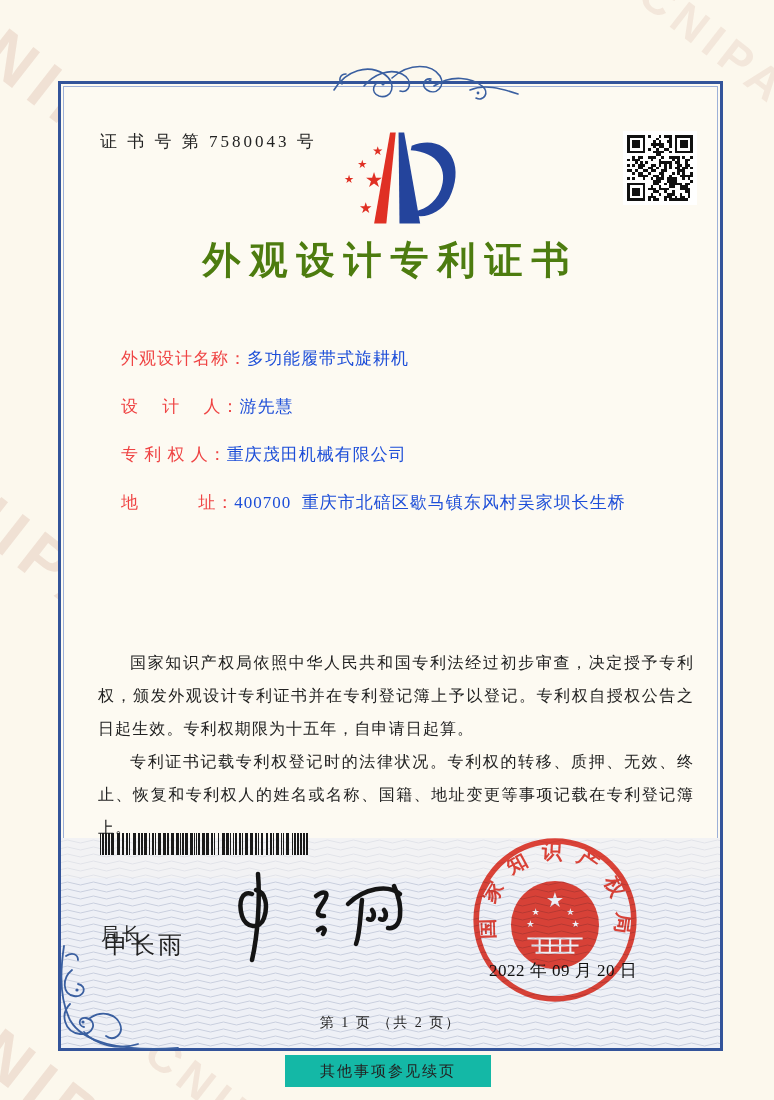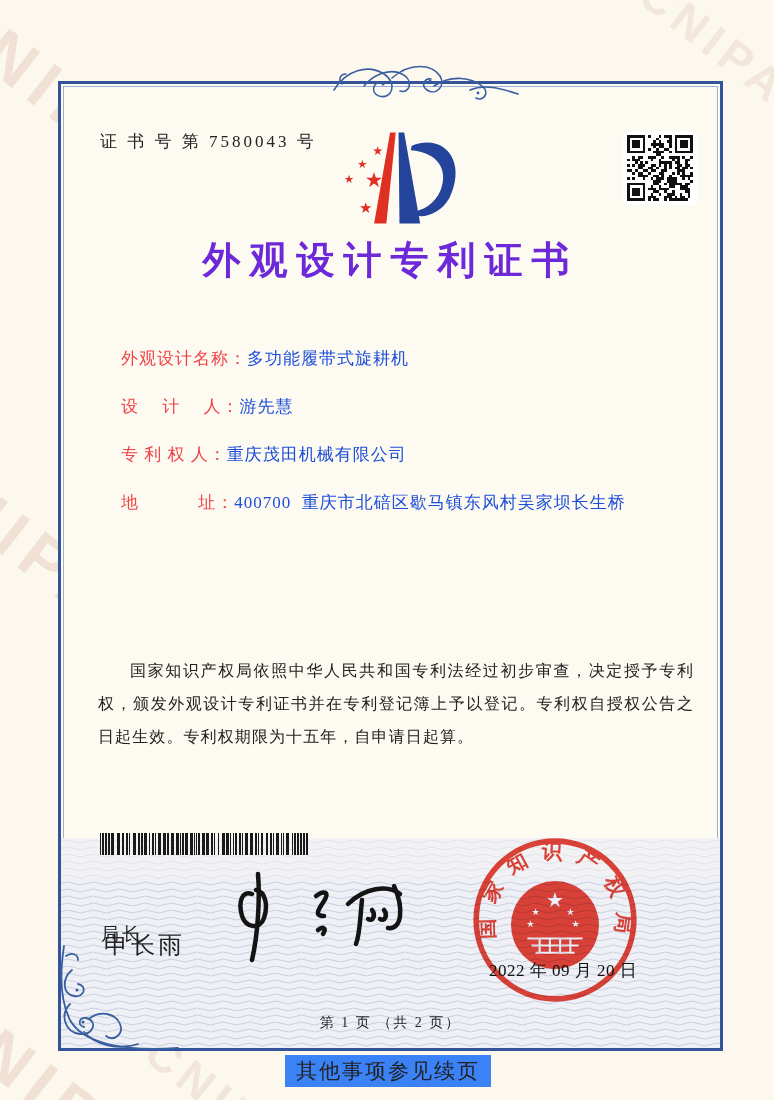--- a/index.html
+++ b/index.html
@@ -23,42 +23,42 @@
     border:3px solid #33549a;background:#fdfaf2;box-sizing:border-box;
   }
   .frame-inner{position:absolute;inset:2px;border:1px solid #9db0d8;pointer-events:none;}
   .guilloche{position:absolute;left:61px;top:838px;width:659px;height:210px;}
   
   .cert-no{position:absolute;left:100px;top:130px;font-size:17px;letter-spacing:3px;white-space:pre-wrap;}
   .logo{position:absolute;left:336px;top:125px;width:142px;height:108px;}
   .qr{position:absolute;left:623px;top:131px;width:74px;height:74px;background:#fff;padding:4px;box-sizing:border-box;}
   .title{
     position:absolute;left:58px;top:235px;width:665px;text-align:center;
-    font-size:38px;font-weight:bold;letter-spacing:9px;color:#6d28d9;
+    font-size:38px;font-weight:bold;letter-spacing:9px;color:#4d7c0f;
   }
   
   .fields{position:absolute;left:100px;top:327px;width:600px;}
   .frow{height:48px;font-size:17px;letter-spacing:1px;white-space:pre-wrap;}
   .flabel{color:#ef4444;}
   .fvalue{color:#1d4ed8;}
   .flabel2{margin-left:52px;}
   
-  .body-text{position:absolute;left:98px;top:646px;width:596px;font-size:16px;line-height:33px;letter-spacing:1.1px;text-align:justify;margin-top:8px;}
+  .body-text{position:absolute;left:98px;top:646px;width:596px;font-size:16px;line-height:33px;letter-spacing:1.1px;text-align:justify;}
   .body-text p{margin:0;text-indent:2em;}
   
   .barcode{position:absolute;left:100px;top:833px;width:212px;height:22px;}
   .director-title{position:absolute;left:101px;top:922px;font-size:18px;letter-spacing:3px;}
   .director-name{position:absolute;left:104px;top:929px;font-size:24px;letter-spacing:3px;}
   .signature{position:absolute;left:222px;top:868px;width:200px;height:105px;}
   .seal{position:absolute;left:468px;top:833px;width:174px;height:174px;opacity:.93;mix-blend-mode:multiply;}
   .seal-date{position:absolute;left:489px;top:959px;font-size:17px;letter-spacing:.5px;color:#101010;z-index:5;}
   .page-indicator{position:absolute;left:58px;top:1014px;width:665px;text-align:center;font-size:14px;letter-spacing:2px;}
   .note-box{
-    position:absolute;left:285px;top:1055px;width:206px;height:32px;background:#3b82f6;
-    display:flex;align-items:center;justify-content:center;font-size:21px;letter-spacing:2px;
+    position:absolute;left:285px;top:1055px;width:206px;height:32px;background:#14b8a6;
+    display:flex;align-items:center;justify-content:center;font-size:15px;letter-spacing:2px;
   }
   .ornament-top{position:absolute;left:330px;top:56px;width:190px;height:52px;}
   .ornament-corner{position:absolute;left:50px;top:942px;width:132px;height:116px;}
 </style>
 </head>
 <body>
 
 <span class="wm wm-lg" style="left:-30px;top:-22px;">CNIPA</span>
 <span class="wm" style="left:188px;top:128px;color:rgba(213,173,155,.22);">CNIPA</span>
 <span class="wm" style="left:452px;top:318px;color:rgba(213,173,155,.26);">CNIPA</span>
@@ -362,20 +362,21 @@
   <div class="frow">
     <span class="flabel">专 利 权 人：</span><span class="fvalue">重庆茂田机械有限公司</span>
   </div>
   <div class="frow">
     <span class="flabel">地　　　 址：</span><span class="fvalue">400700  重庆市北碚区歇马镇东风村吴家坝长生桥</span>
   </div>
 </div>
 
 <div class="body-text">
   <p>国家知识产权局依照中华人民共和国专利法经过初步审查，决定授予专利权，颁发外观设计专利证书并在专利登记簿上予以登记。专利权自授权公告之日起生效。专利权期限为十五年，自申请日起算。</p>
+  <p>专利证书记载专利权登记时的法律状况。专利权的转移、质押、无效、终止、恢复和专利权人的姓名或名称、国籍、地址变更等事项记载在专利登记簿上。</p>
 </div>
 
 <svg class="barcode" id="bcsvg" xmlns="http://www.w3.org/2000/svg" viewBox="0 0 212 22">
     <rect x="0" y="0" width="1" height="22" fill="#1a1a1a"></rect>
     <rect x="2" y="0" width="2" height="22" fill="#1a1a1a"></rect>
     <rect x="5" y="0" width="2" height="22" fill="#1a1a1a"></rect>
     <rect x="8" y="0" width="2" height="22" fill="#1a1a1a"></rect>
     <rect x="11" y="0" width="3" height="22" fill="#1a1a1a"></rect>
     <rect x="17" y="0" width="3" height="22" fill="#1a1a1a"></rect>
     <rect x="22" y="0" width="2" height="22" fill="#1a1a1a"></rect>

